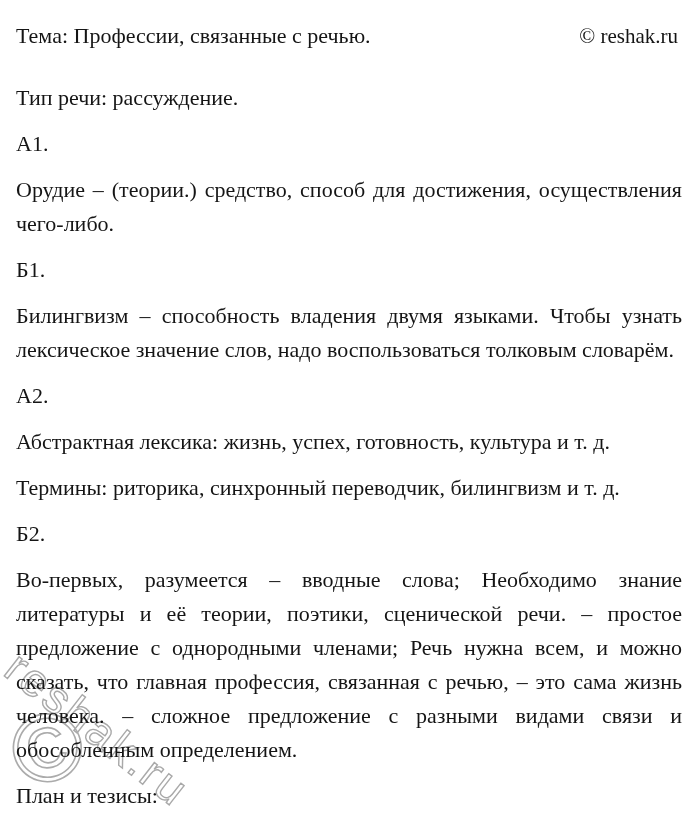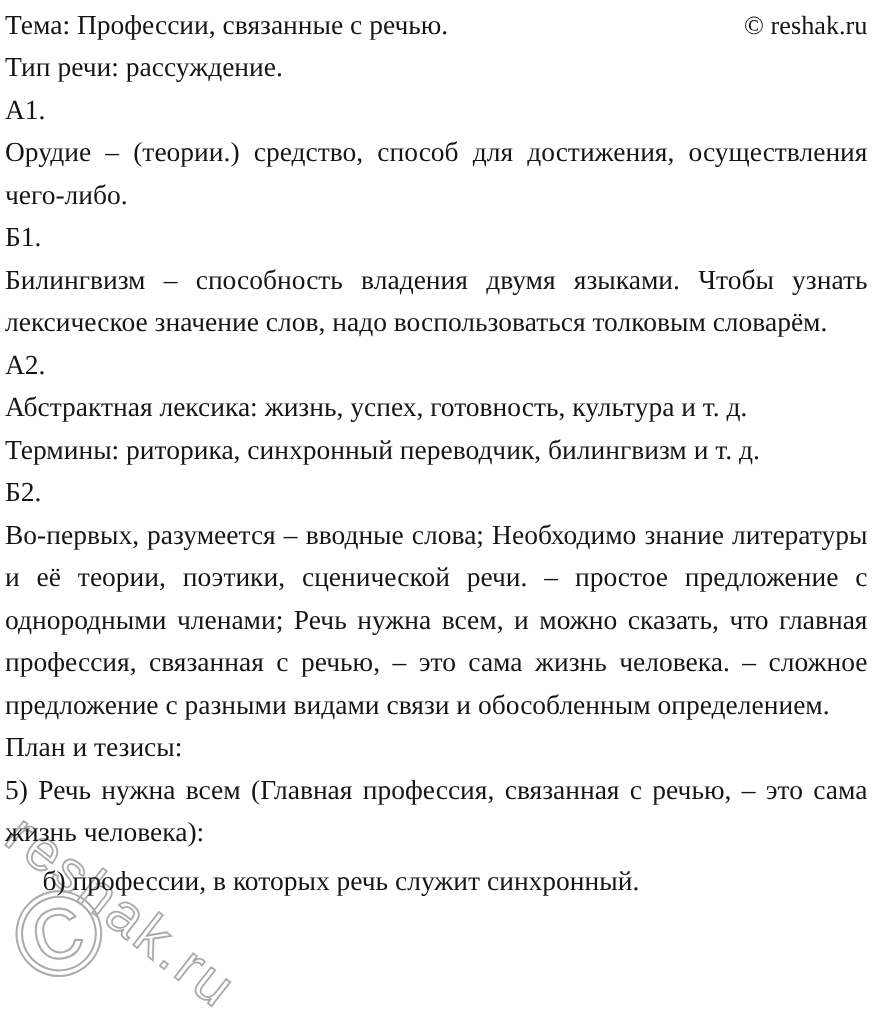--- a/index.html
+++ b/index.html
@@ -21,27 +21,27 @@
   .content {
     position: relative;
     z-index: 2;
     padding: 3px 6px 0 4px;
   }
   .header-row {
     display: flex;
     justify-content: space-between;
     align-items: baseline;
   }
-  .header-row p { margin: 0; }
+  .header-row p { margin: 16px; }
   .copyright {
     font-size: 21px;
     white-space: nowrap;
   }
   p.line {
-    margin: 0;
+    margin: 12px;
   }
   p.just {
     text-align: justify;
   }
   p.list-item {
     margin-top: 5px;
     padding-left: 30px;
   }
   
   .watermark {

